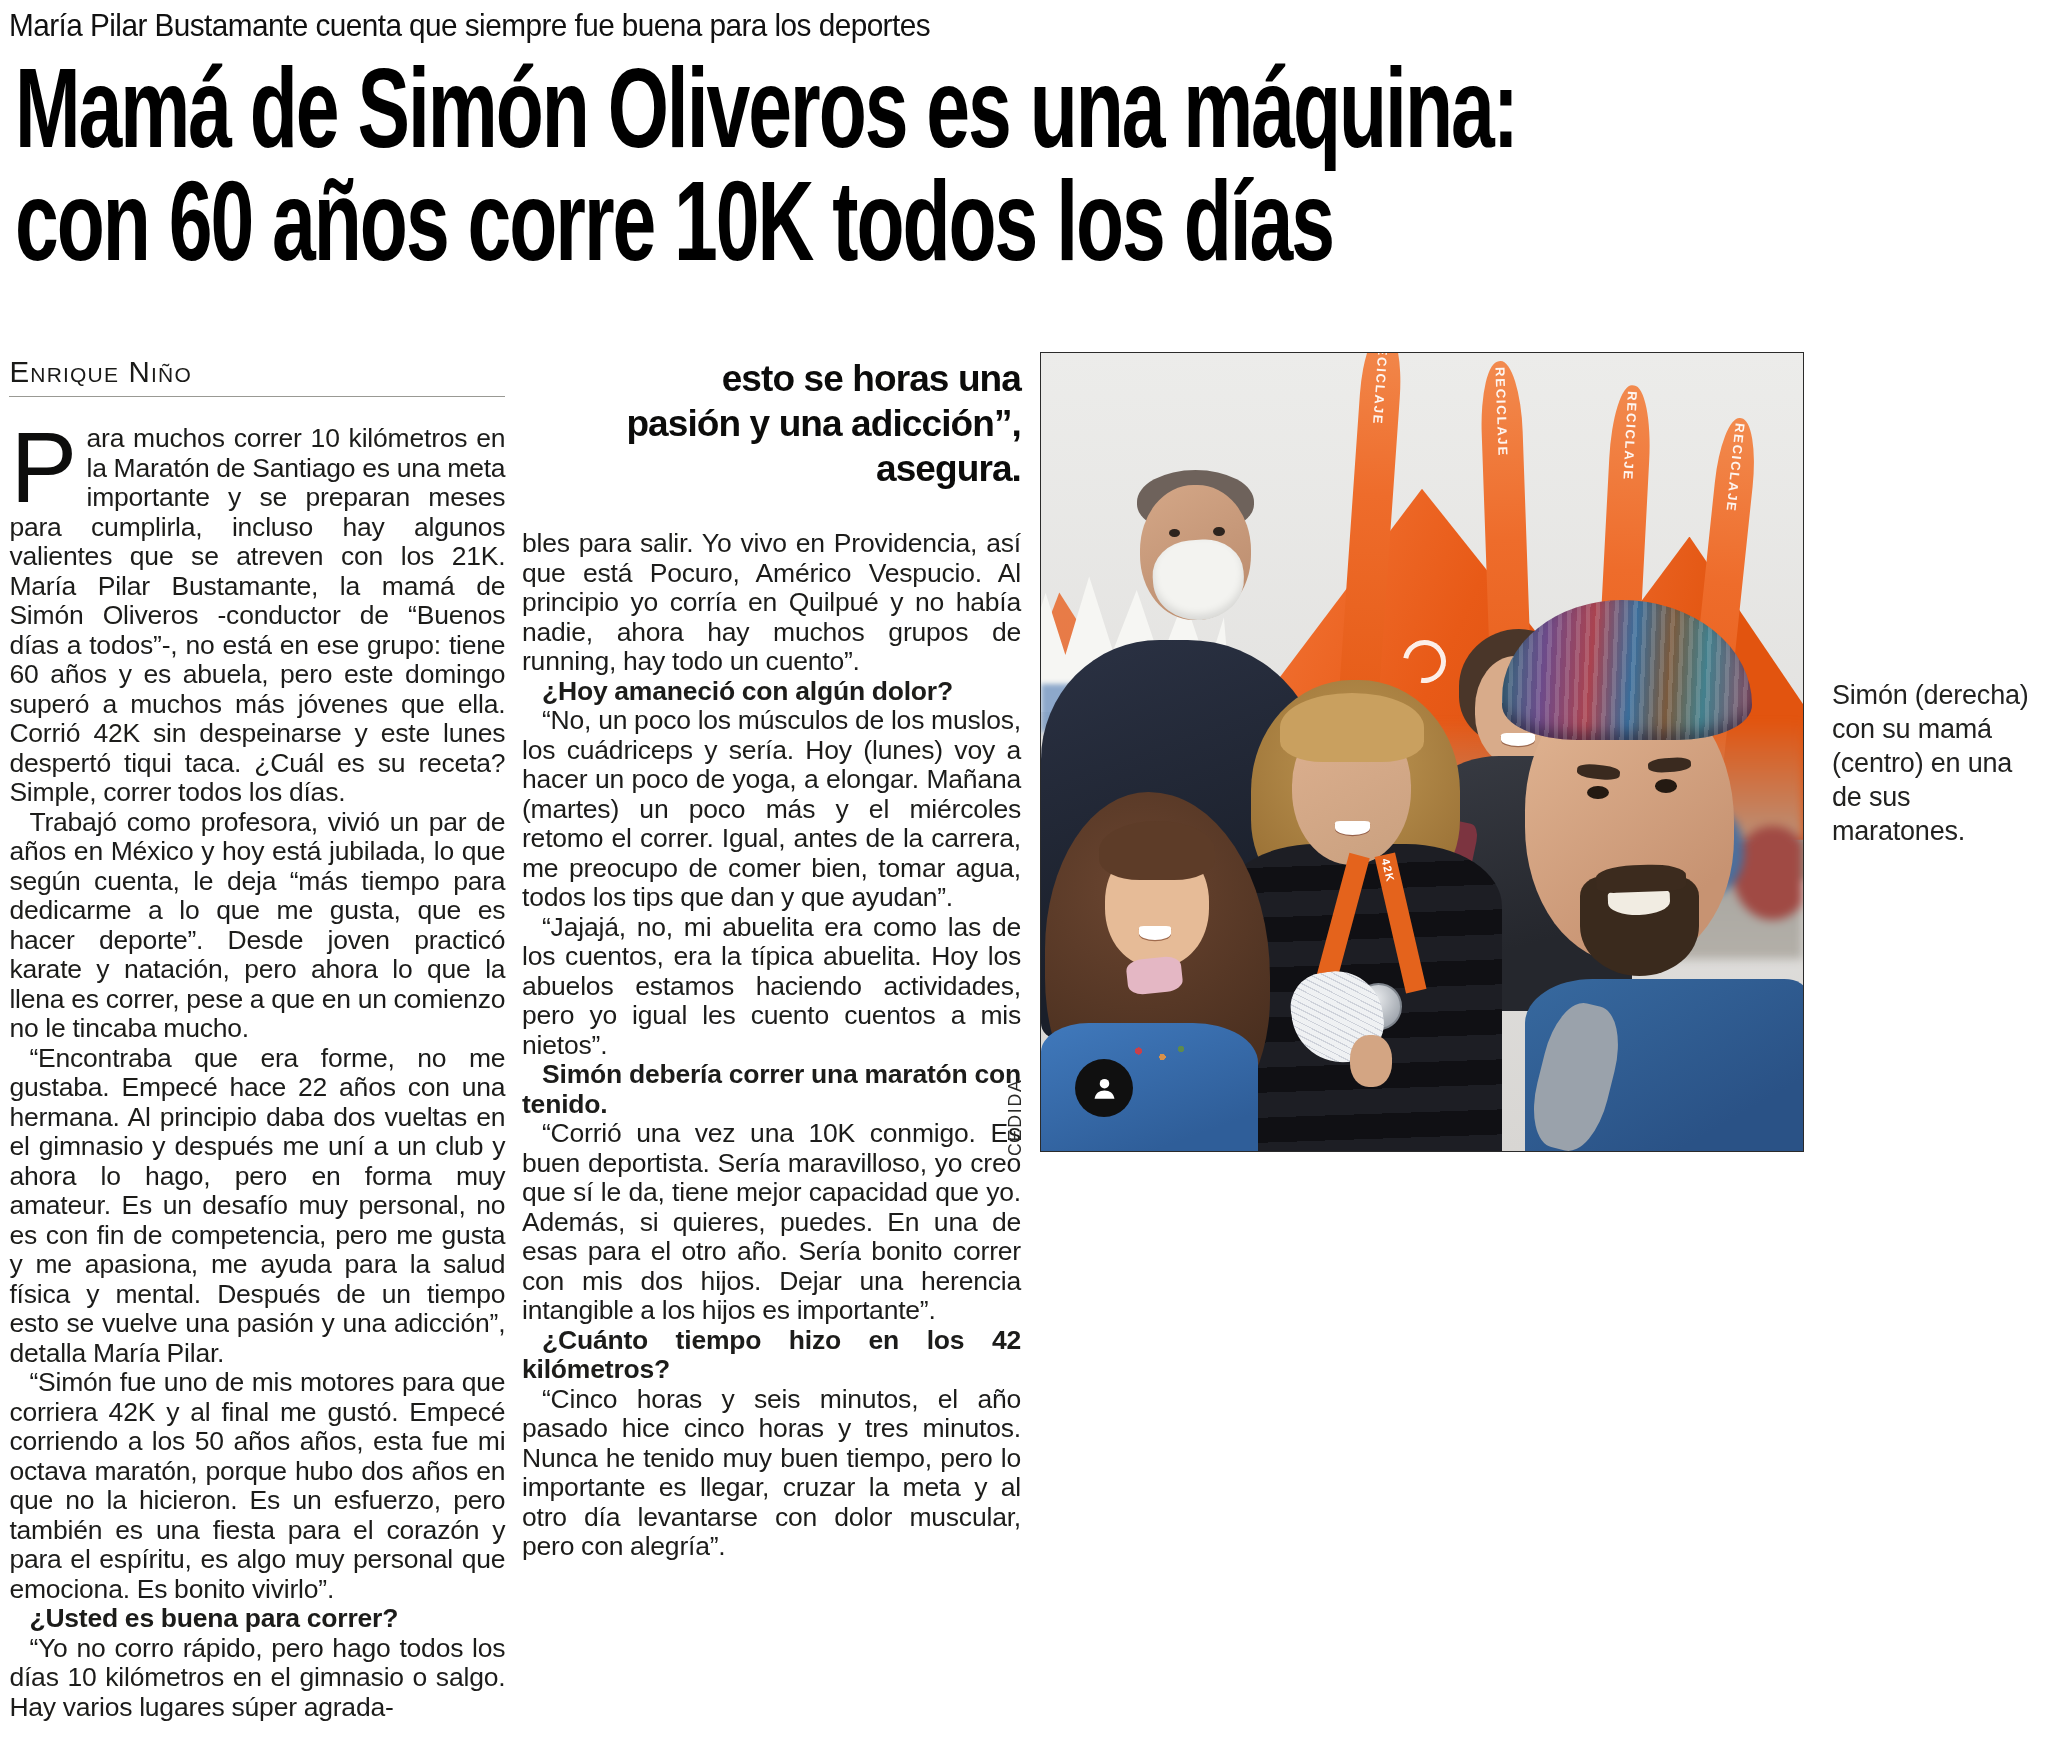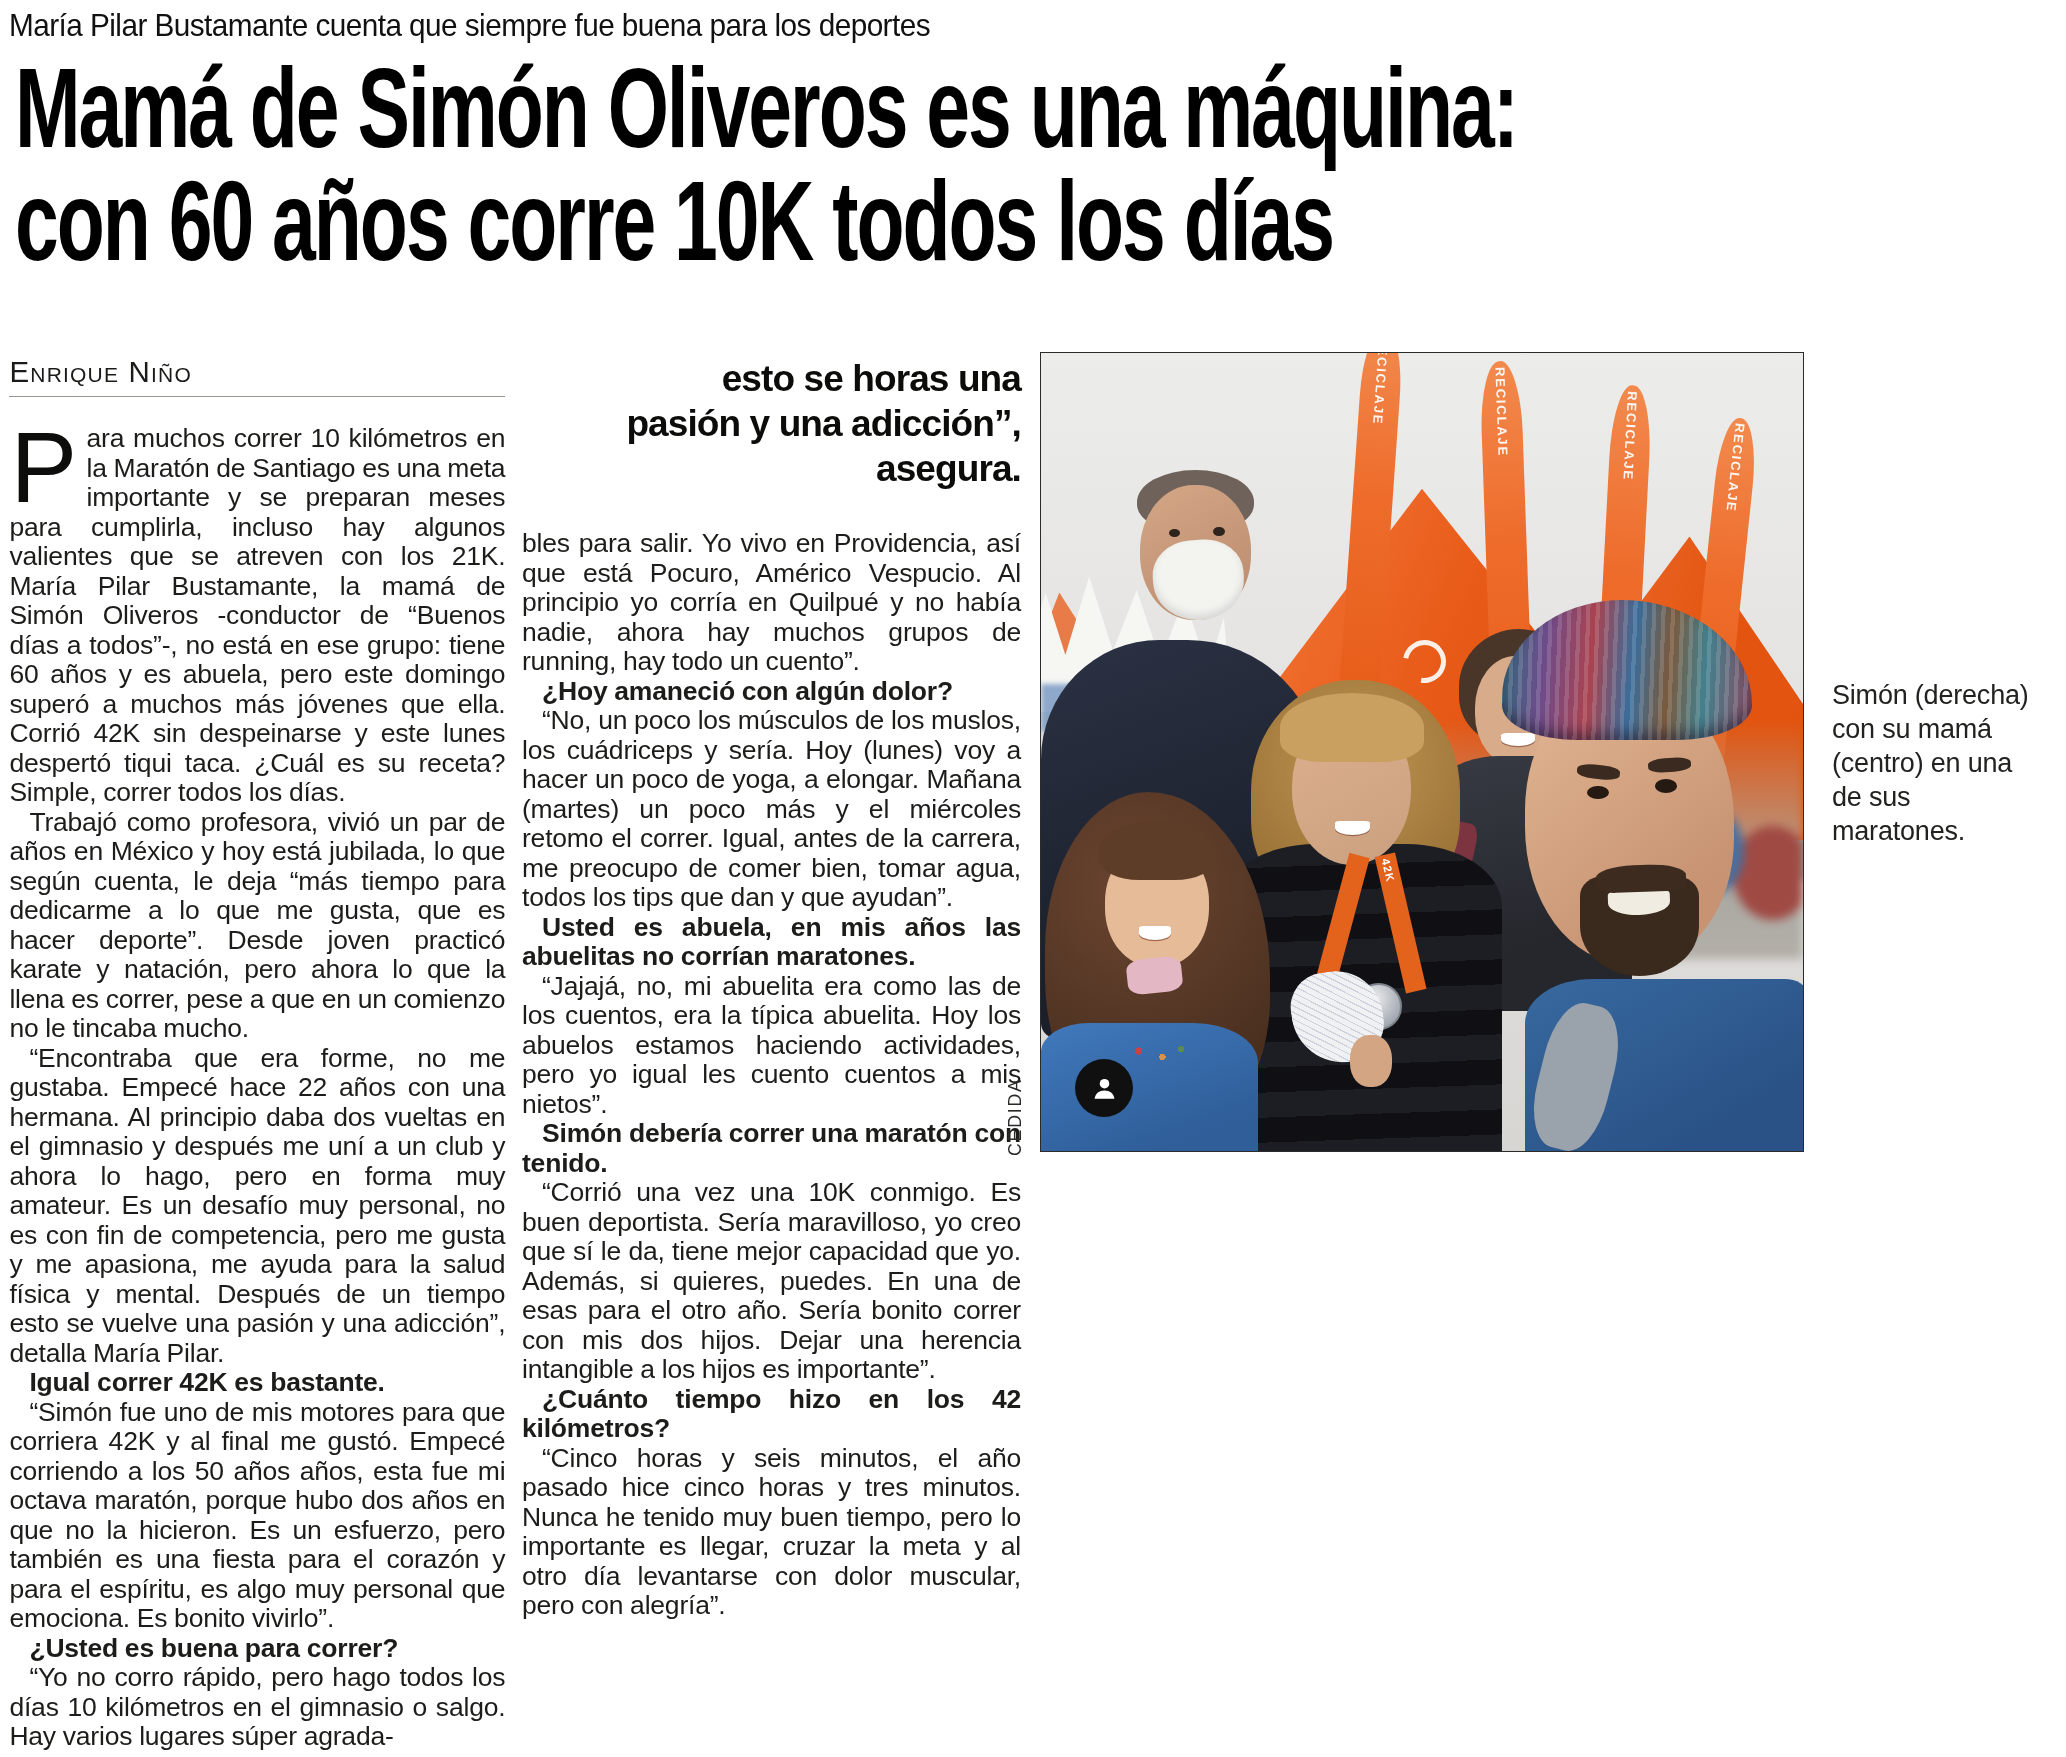--- a/index.html
+++ b/index.html
@@ -179,38 +179,36 @@
     <span class="hl-line">Mamá de Simón Oliveros es una máquina:</span>
     <span class="hl-line">con 60 años corre 10K todos los días</span>
   </h1>
 
   <div class="col col1">
     <div class="byline">Enrique Niño</div>
     <div class="colbody" id="col1-body">
         <p class="dropcap-para"><span class="dropcap">P</span>ara muchos correr 10 kilómetros en la Maratón de Santiago es una meta importante y se preparan meses para cumplirla, incluso hay algunos valientes que se atreven con los 21K. María Pilar Bustamante, la mamá de Simón Oliveros -conductor de “Buenos días a todos”-, no está en ese grupo: tiene 60 años y es abuela, pero este domingo superó a muchos más jóvenes que ella. Corrió 42K sin despeinarse y este lunes despertó tiqui taca. ¿Cuál es su receta? Simple, correr todos los días.</p>
         <p>Trabajó como profesora, vivió un par de años en México y hoy está jubilada, lo que según cuenta, le deja “más tiempo para dedicarme a lo que me gusta, que es hacer deporte”. Desde joven practicó karate y natación, pero ahora lo que la llena es correr, pese a que en un comienzo no le tincaba mucho.</p>
         <p>“Encontraba que era forme, no me gustaba. Empecé hace 22 años con una hermana. Al principio daba dos vueltas en el gimnasio y después me uní a un club y ahora lo hago, pero en forma muy amateur. Es un desafío muy personal, no es con fin de competencia, pero me gusta y me apasiona, me ayuda para la salud física y mental. Después de un tiempo esto se vuelve una pasión y una adicción”, detalla María Pilar.</p>
-        <p class="subhead">Igual correr 42K es bastante.</p>
         <p>“Simón fue uno de mis motores para que corriera 42K y al final me gustó. Empecé corriendo a los 50 años años, esta fue mi octava maratón, porque hubo dos años en que no la hicieron. Es un esfuerzo, pero también es una fiesta para el corazón y para el espíritu, es algo muy personal que emociona. Es bonito vivirlo”.</p>
         <p class="subhead">¿Usted es buena para correr?</p>
         <p>“Yo no corro rápido, pero hago todos los días 10 kilómetros en el gimnasio o salgo. Hay varios lugares súper agrada-</p>
       </div>
   </div>
 
   <div class="col col2">
     <div class="pullquote" id="pullquote">
         <div>esto se horas una</div>
         <div>pasión y una adicción”,</div>
         <div>asegura.</div>
       </div>
     <div class="colbody" id="col2-body">
         <p class="noindent">bles para salir. Yo vivo en Providencia, así que está Pocuro, Américo Vespucio. Al principio yo corría en Quilpué y no había nadie, ahora hay muchos grupos de running, hay todo un cuento”.</p>
         <p class="subhead">¿Hoy amaneció con algún dolor?</p>
         <p>“No, un poco los músculos de los muslos, los cuádriceps y sería. Hoy (lunes) voy a hacer un poco de yoga, a elongar. Mañana (martes) un poco más y el miércoles retomo el correr. Igual, antes de la carrera, me preocupo de comer bien, tomar agua, todos los tips que dan y que ayudan”.</p>
-        <p class="subhead">Usted es abuela, en mis años las abuelitas no corrían maratones.</p>
         <p>“Jajajá, no, mi abuelita era como las de los cuentos, era la típica abuelita. Hoy los abuelos estamos haciendo actividades, pero yo igual les cuento cuentos a mis nietos”.</p>
         <p class="subhead">Simón debería correr una maratón con tenido.</p>
         <p>“Corrió una vez una 10K conmigo. Es buen deportista. Sería maravilloso, yo creo que sí le da, tiene mejor capacidad que yo. Además, si quieres, puedes. En una de esas para el otro año. Sería bonito correr con mis dos hijos. Dejar una herencia intangible a los hijos es importante”.</p>
         <p class="subhead">¿Cuánto tiempo hizo en los 42 kilómetros?</p>
         <p>“Cinco horas y seis minutos, el año pasado hice cinco horas y tres minutos. Nunca he tenido muy buen tiempo, pero lo importante es llegar, cruzar la meta y al otro día levantarse con dolor muscular, pero con alegría”.</p>
       </div>
   </div>
 
   <figure class="photo">
     <div class="ph left-orange"></div>

